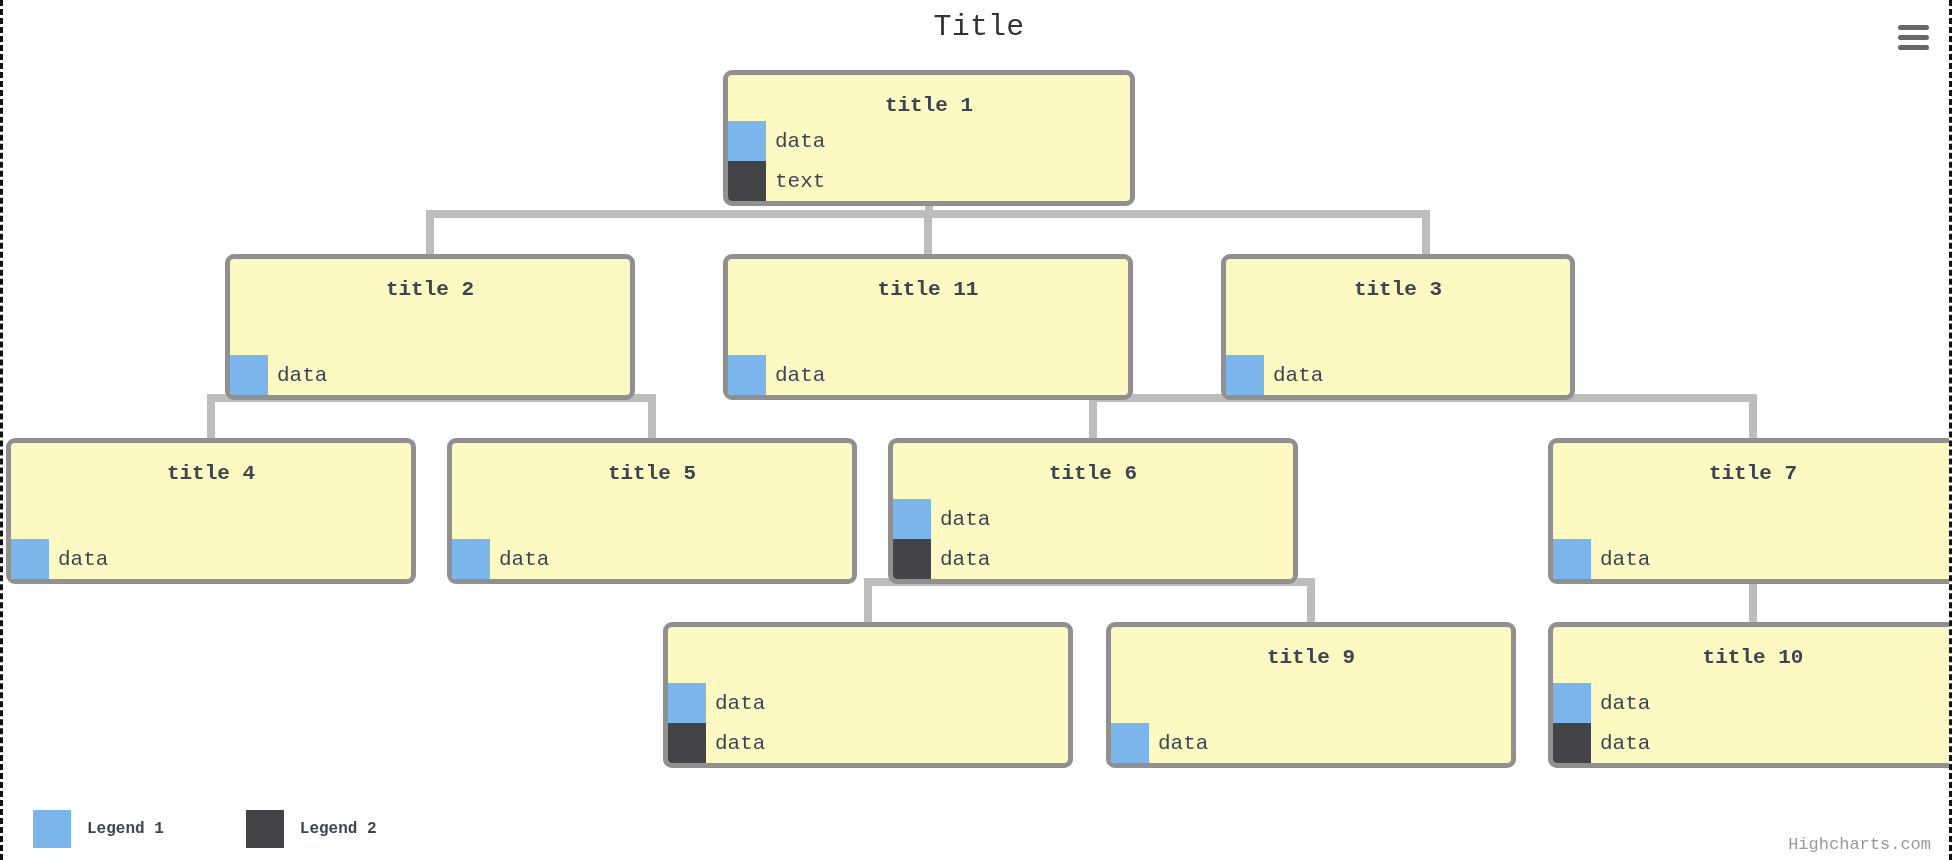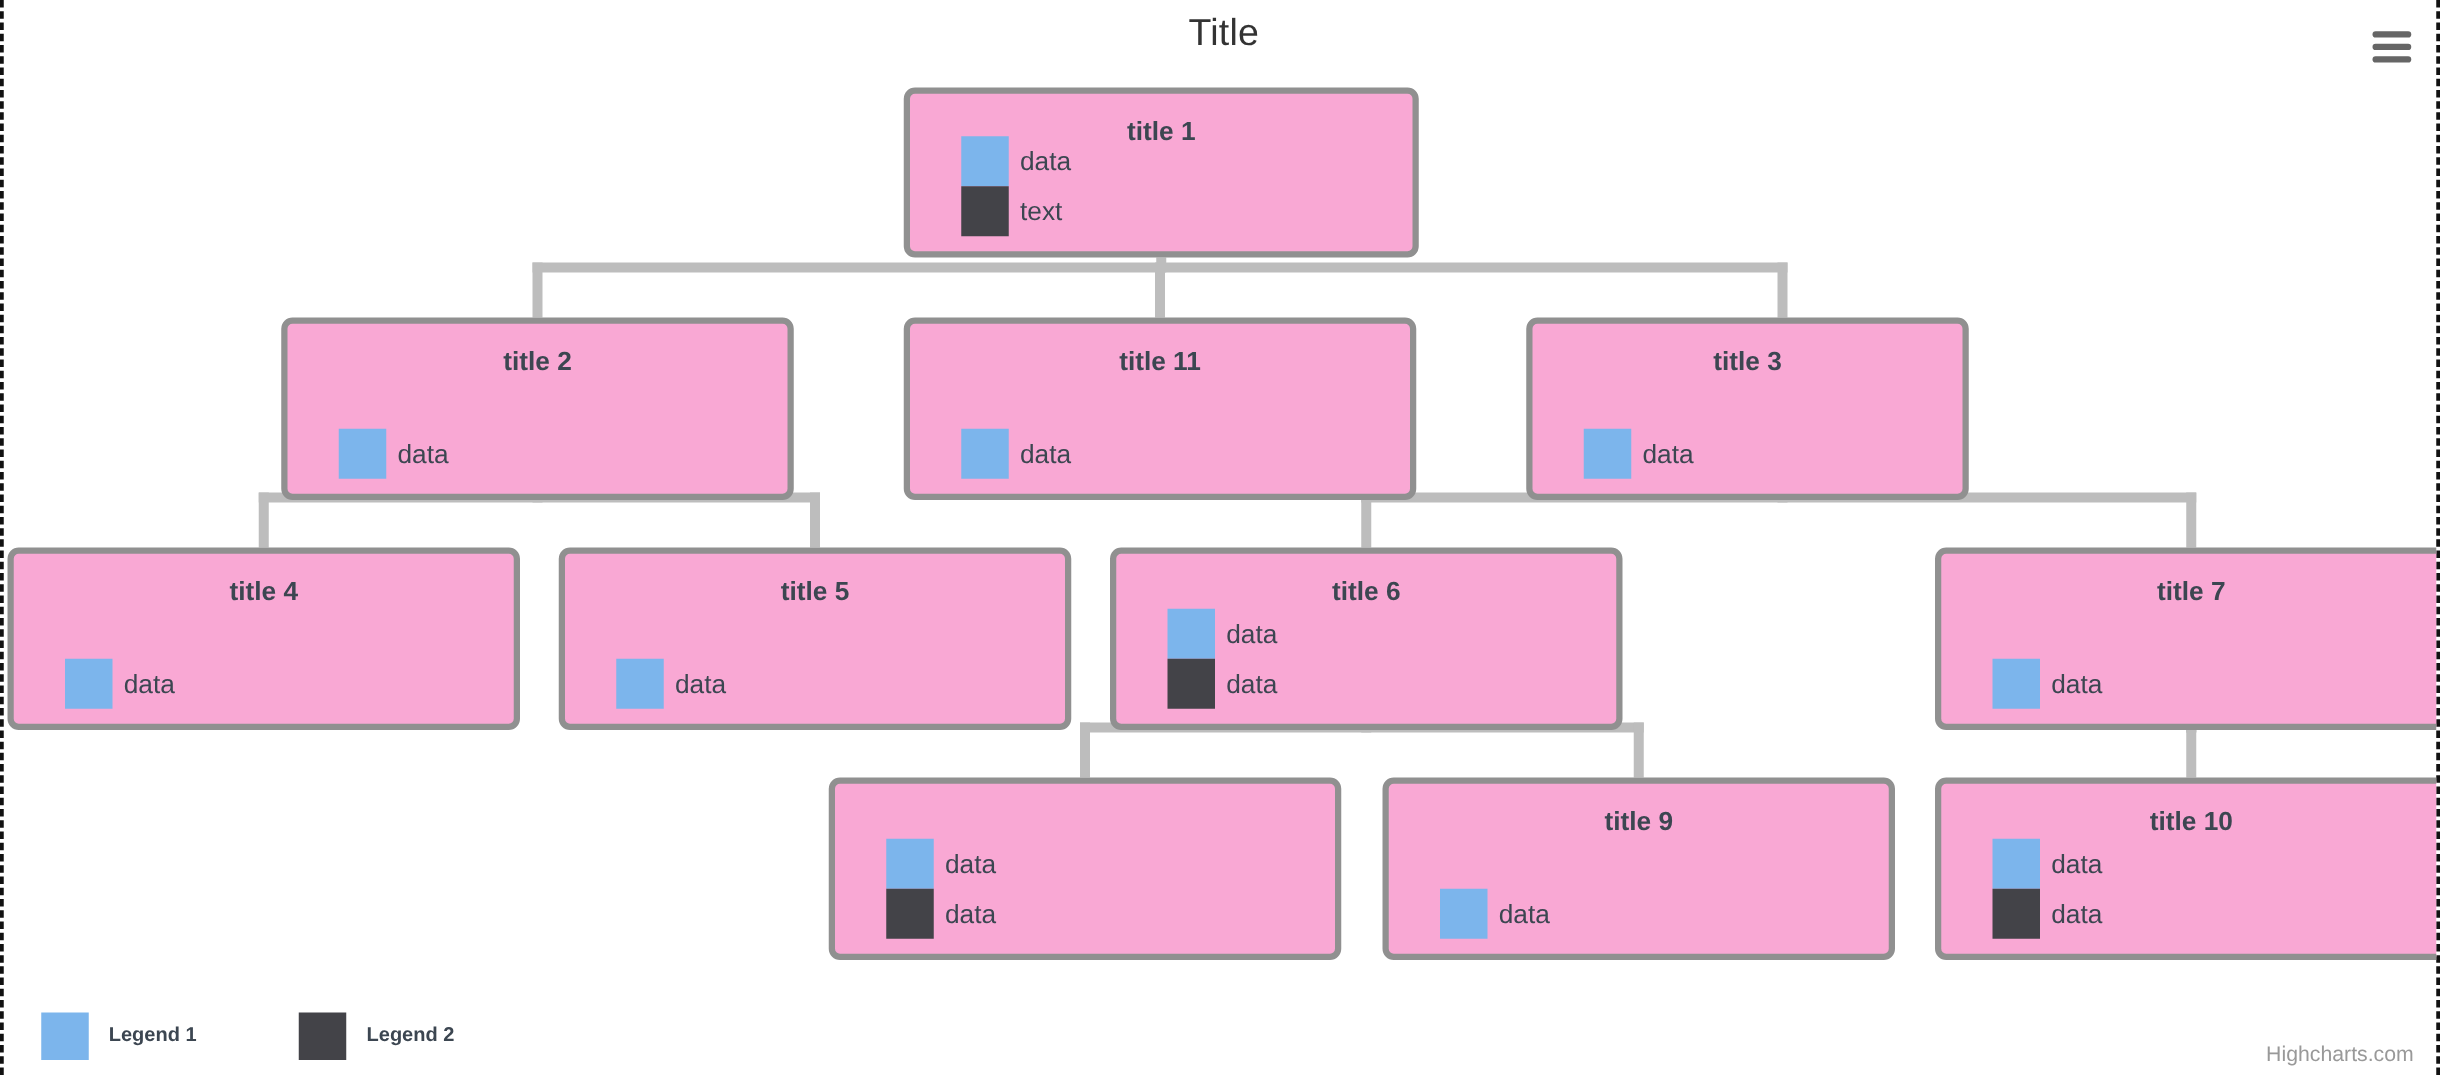--- a/index.html
+++ b/index.html
@@ -5,21 +5,21 @@
   html, body {
     margin: 0;
     padding: 0;
     background: #ffffff;
   }
   #chart-root {
     position: relative;
     width: 1952px;
     height: 860px;
     background: #ffffff;
-    font-family: Liberation Sans, sans-serif;
+    font-family: Liberation Mono, monospace;
     overflow: hidden;
     box-sizing: border-box;
     border-left: 3px dashed #111111;
     border-right: 3px dashed #111111;
   }
 
   
   #chart-title {
     position: absolute;
     left: 0;
@@ -67,40 +67,39 @@
   }
   .link {
     position: absolute;
     background: #bdbdbd;
   }
 
   
   .node {
     position: absolute;
     box-sizing: border-box;
-    background: #f9a8d4;
+    background: #fef9c3;
     border: 5px solid #909090;
     border-radius: 9px;
     overflow: hidden;
   }
   .node-title {
     width: 100%;
     text-align: center;
     font-size: 21px;
     font-weight: bold;
     color: #3c4651;
     margin-top: 20px;
     line-height: 1;
   }
   .node-rows {
     position: absolute;
     left: 0;
-    bottom: 12px;
+    bottom: 0;
     width: 100%;
-    padding-left: 41px;
   }
   .node-row {
     display: flex;
     align-items: center;
     height: 40px;
   }
   .row-swatch {
     width: 38px;
     height: 40px;
     flex: 0 0 38px;

